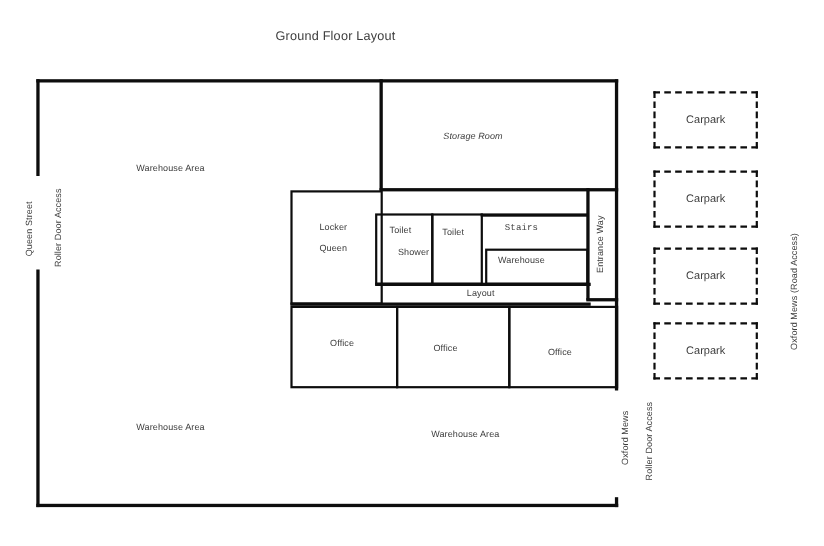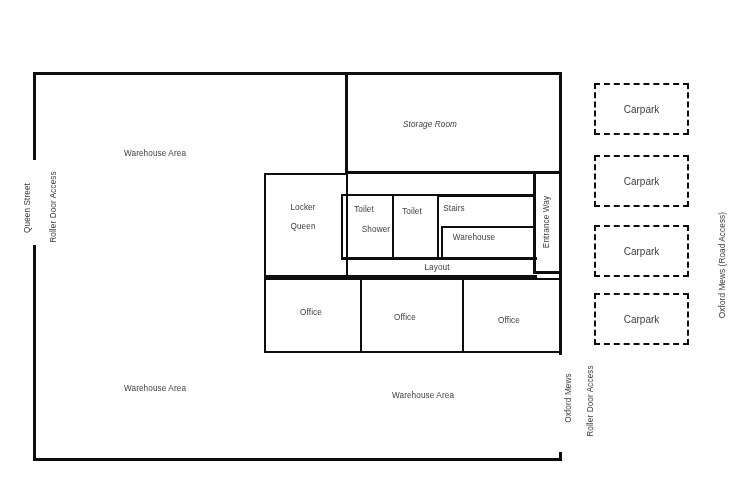--- a/index.html
+++ b/index.html
@@ -76,20 +76,21 @@
     font-size: 10px;
     color: #3c3c3c;
     white-space: nowrap;
   }
 </style>
 </head>
 <body>
 
 <div id="plan">
 
+  <div class="title">Ground Floor Layout</div>
 
   <div class="wall" style="left:33px; top:72px; width:529px; height:3px;"></div>
 
   <div class="wall" style="left:33px; top:72px; width:3px; height:88px;"></div>
 
   <div class="wall" style="left:33px; top:245px; width:3px; height:216px;"></div>
 
   <div class="wall" style="left:33px; top:458px; width:529px; height:3px;"></div>
 
   <div class="wall" style="left:559px; top:72px; width:3px; height:283px;"></div>
@@ -127,21 +128,21 @@
   <div class="lbl center" style="left:430px; top:124px;font-style:italic;">Storage Room</div>
 
   <div class="lbl center" style="left:303px; top:207px;">Locker</div>
   <div class="lbl center" style="left:303px; top:226px;">Queen</div>
 
   <div class="lbl center" style="left:364px; top:209px;">Toilet</div>
   <div class="lbl center" style="left:366px; top:229px;padding-left:20px;">Shower</div>
 
   <div class="lbl center" style="left:412px; top:211px;">Toilet</div>
 
-  <div class="lbl center" style="left:454px; top:208px;">Stairs</div>
+  <div class="lbl center" style="left:474px; top:208px;font-family:Liberation Mono, monospace;">Stairs</div>
 
   <div class="lbl center" style="left:474px; top:237px;">Warehouse</div>
 
   <div class="lbl center" style="left:437px; top:267px;">Layout</div>
 
   <div class="lbl center vert-up" style="left:546px; top:222px;">Entrance Way</div>
 
   <div class="lbl center" style="left:311px; top:312px;">Office</div>
   <div class="lbl center" style="left:405px; top:317px;">Office</div>
   <div class="lbl center" style="left:509px; top:320px;">Office</div>

